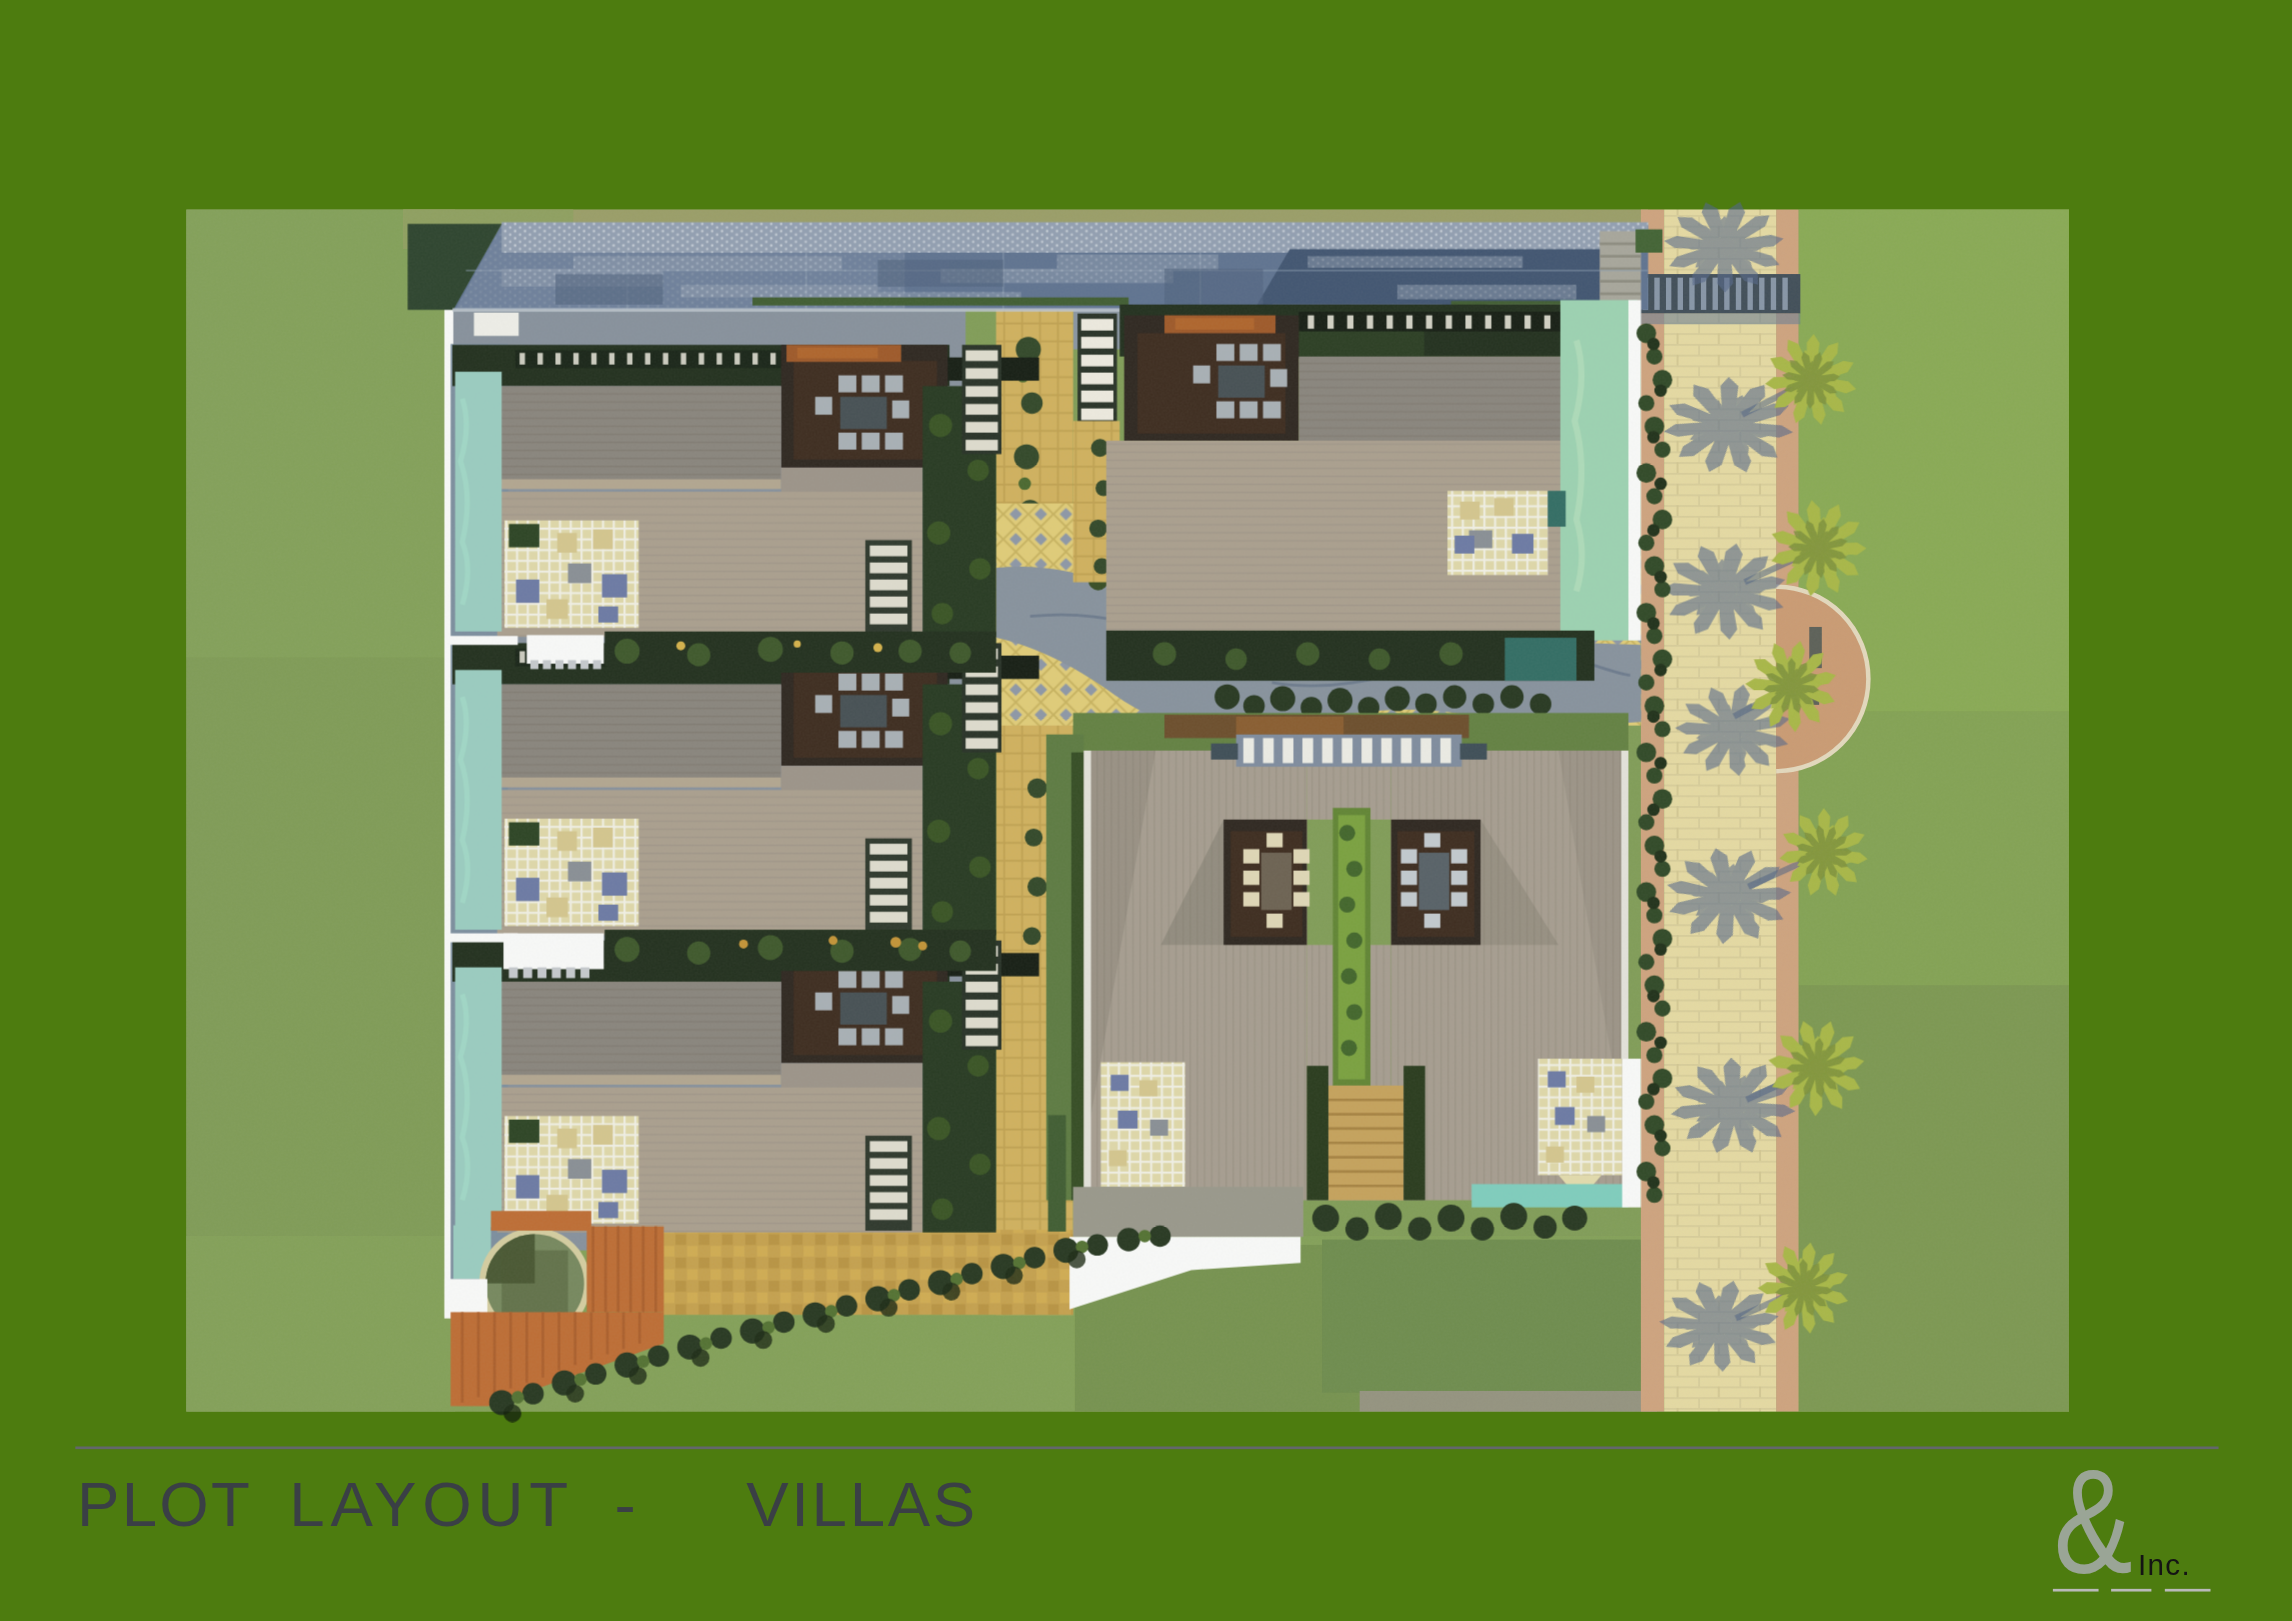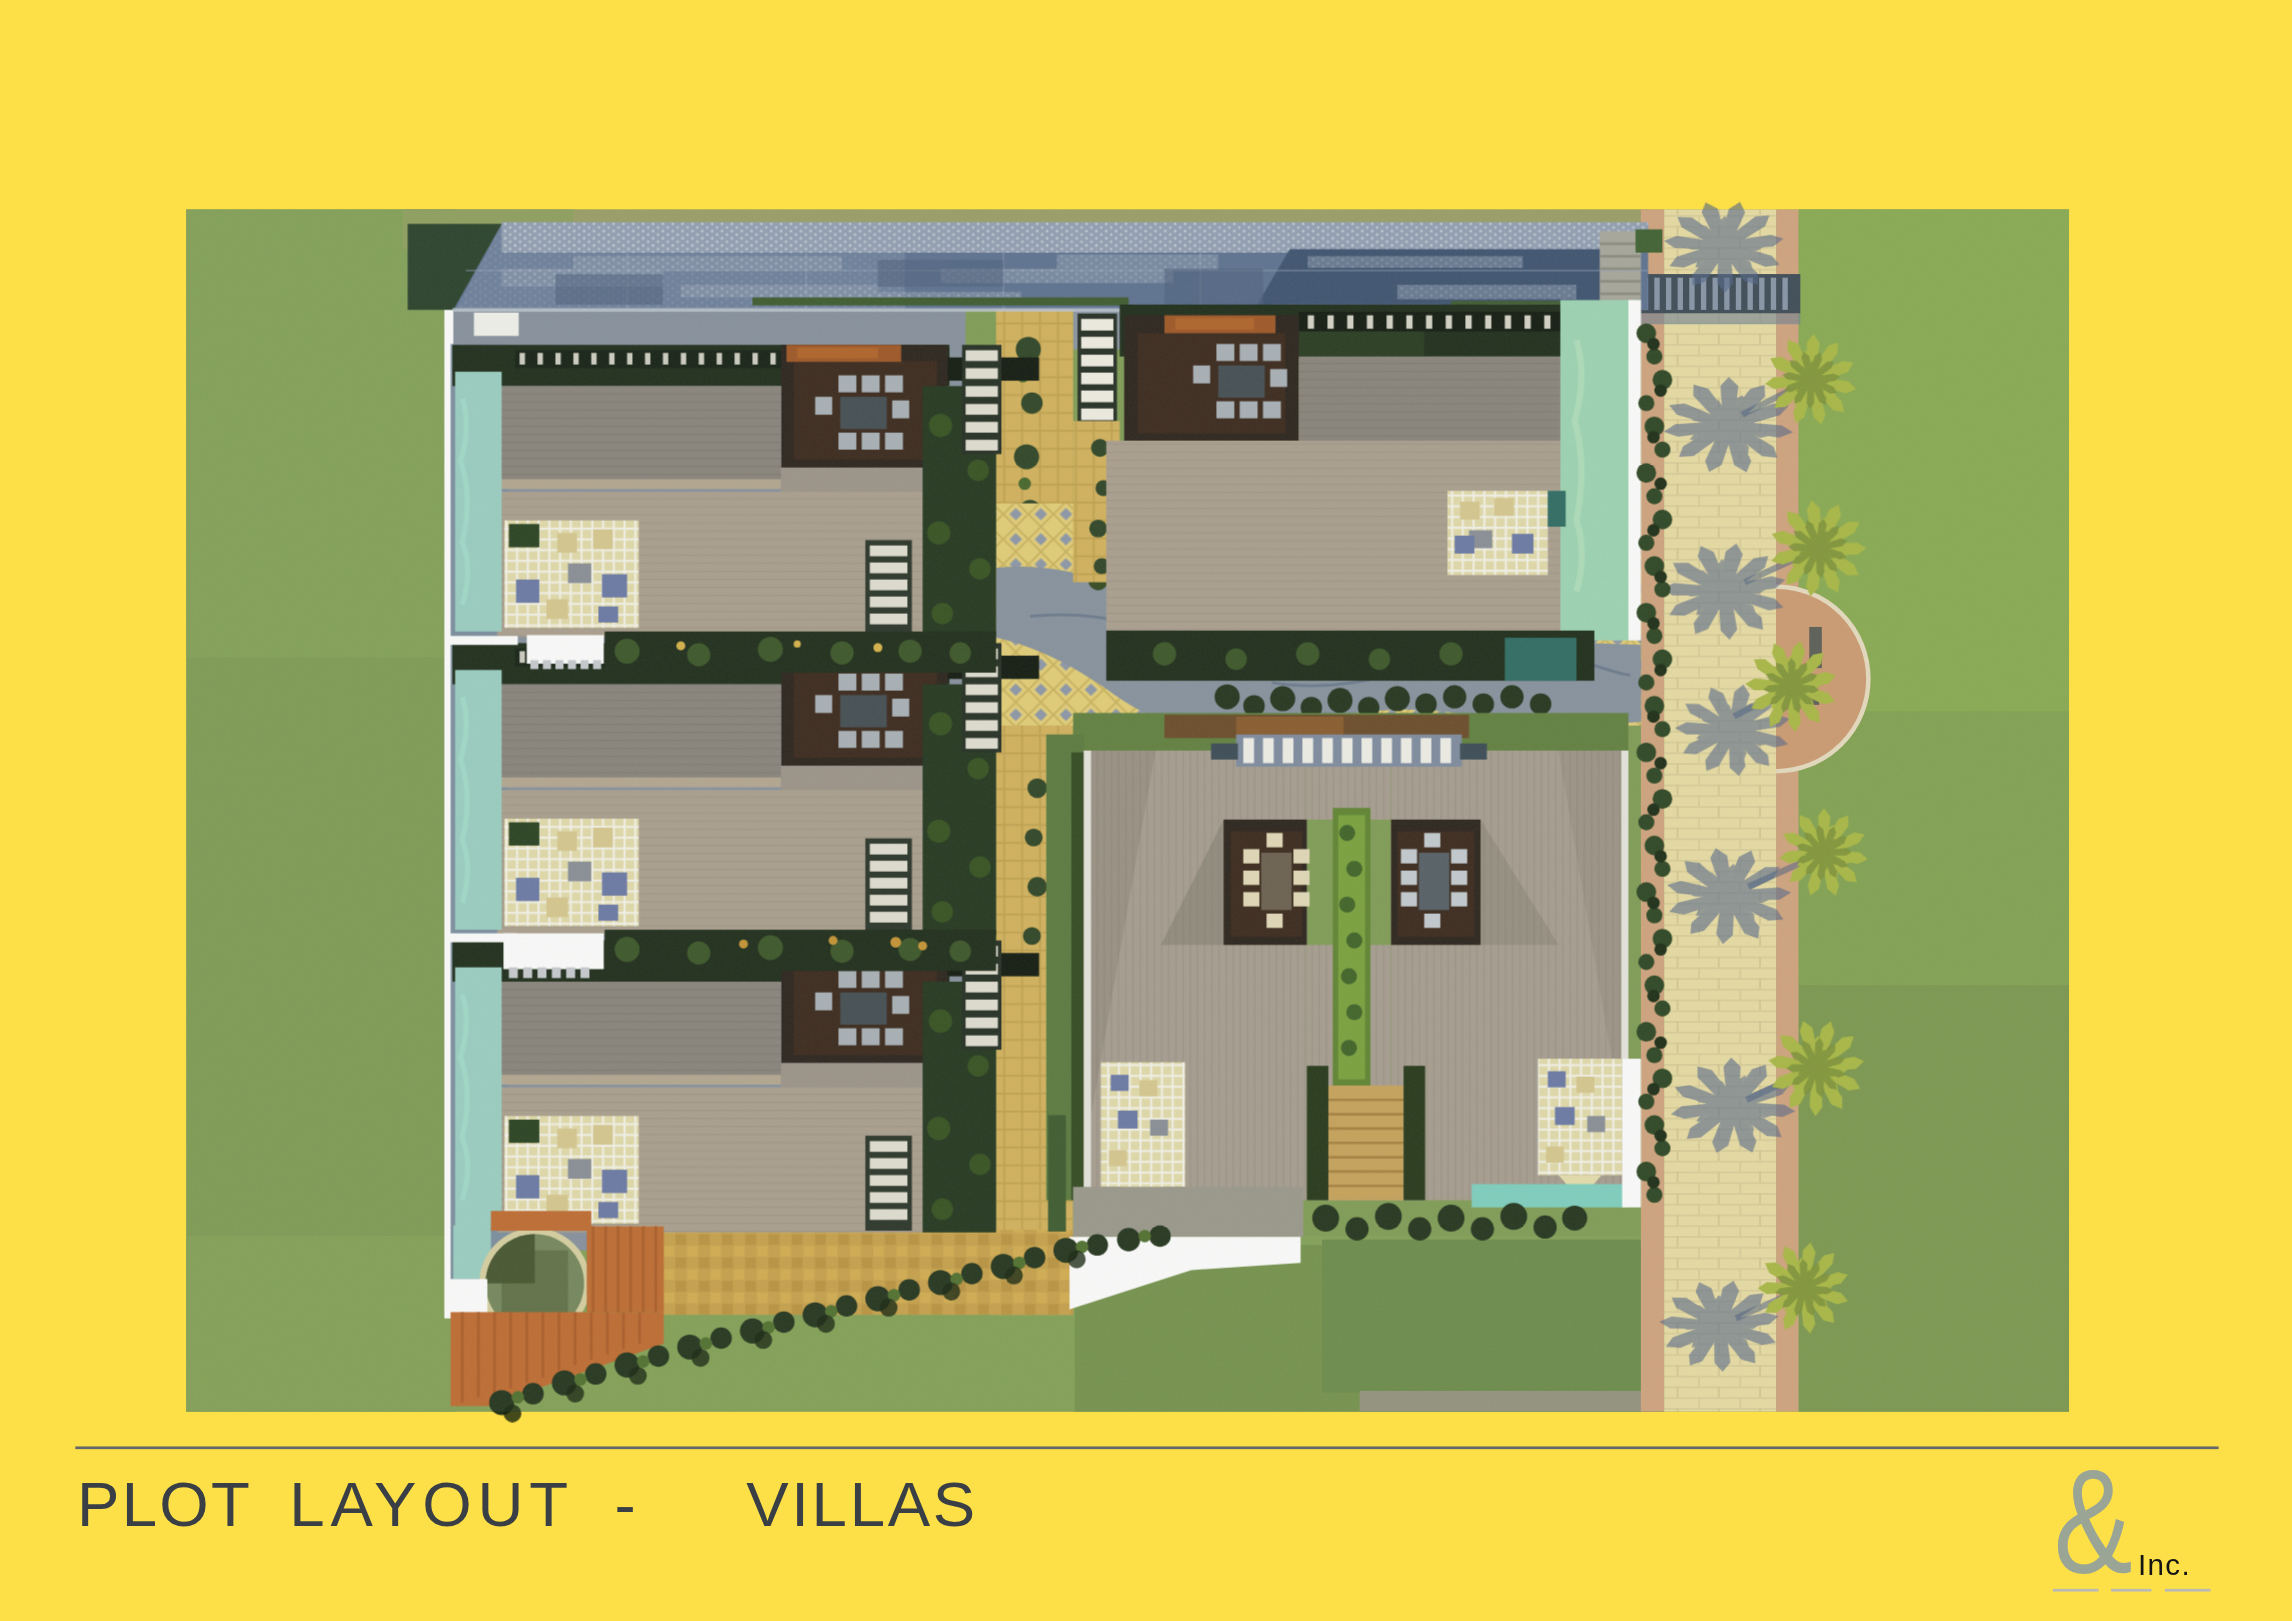--- a/index.html
+++ b/index.html
@@ -1,16 +1,16 @@
 <!DOCTYPE html>
 <html style="font-size:14.3px"><head>
 <meta charset="utf-8">
 <style>
   html,body{margin:0;padding:0;background:#ffffff;width:2293px;height:1622px;overflow:hidden;}
-  .page{position:relative;width:2293px;height:1622px;background:#fde047;font-family:"Liberation Sans",sans-serif;text-align:right;}
+  .page{position:relative;width:2293px;height:1622px;background:#4d7c0f;font-family:"Liberation Sans",sans-serif;text-align:right;}
   svg{position:absolute;top:0;left:0;}
 </style>
 </head>
 <body>
 <div class="page">
 <svg width="2293" height="1622" viewBox="0 0 2560 1811">
 <defs>
   <pattern id="pav" width="46" height="24" patternUnits="userSpaceOnUse">
     <rect width="46" height="24" fill="#eadda4"></rect>
     <rect x="0" y="0" width="46" height="2" fill="#dcd09b"></rect>

